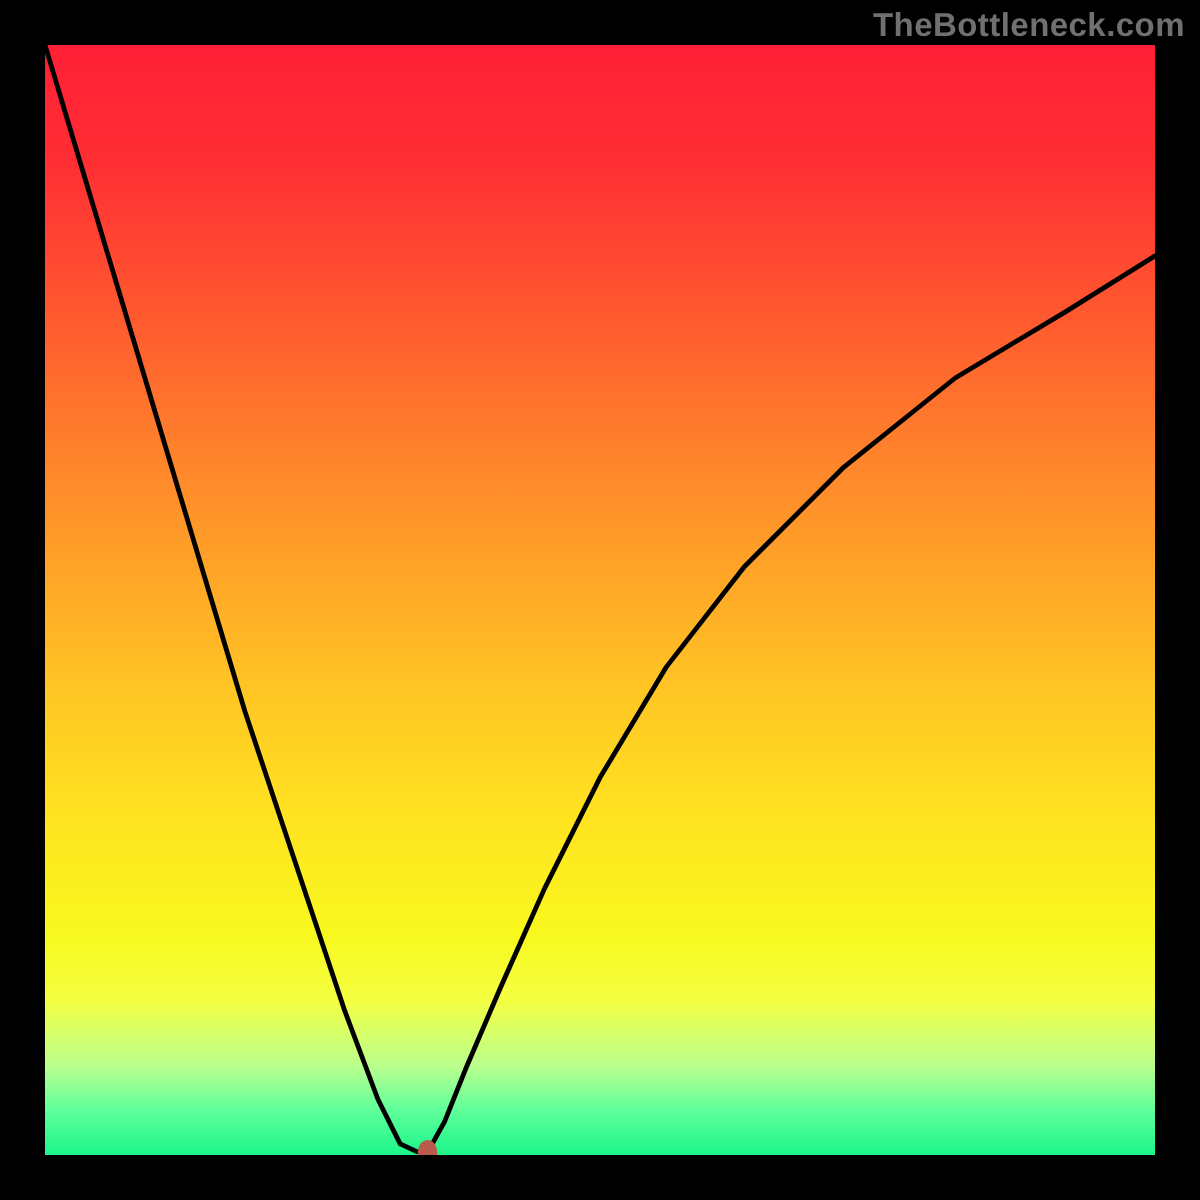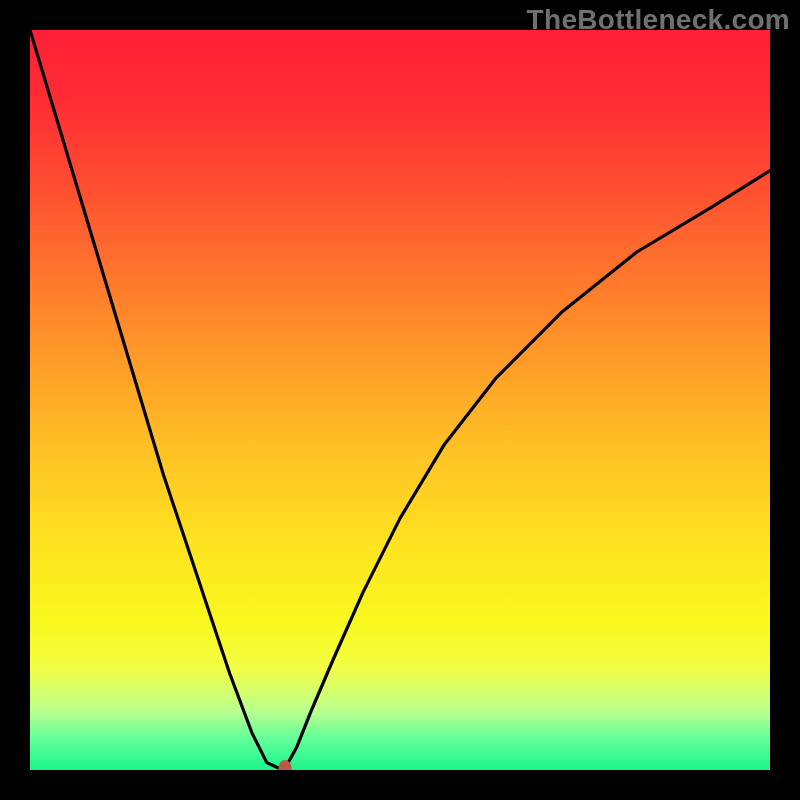--- a/index.html
+++ b/index.html
@@ -15,21 +15,21 @@
     position: relative;
     width: 800px;
     height: 800px;
     background: #000;
   }
   .watermark {
     position: absolute;
     top: 4px;
     right: 10px;
     color: #707070;
-    font-size: 28px;
+    font-size: 22px;
     font-weight: 600;
     letter-spacing: 0.3px;
     z-index: 10;
   }
   .plot-area {
     position: absolute;
     left: 30px;
     top: 30px;
     width: 740px;
     height: 740px;

